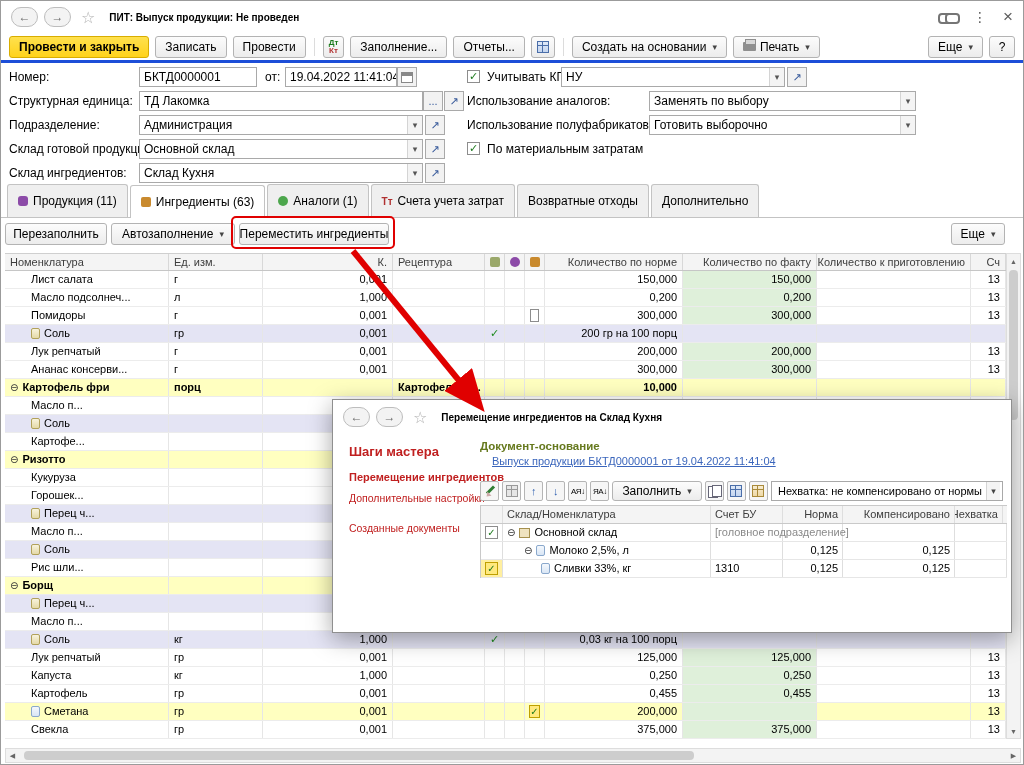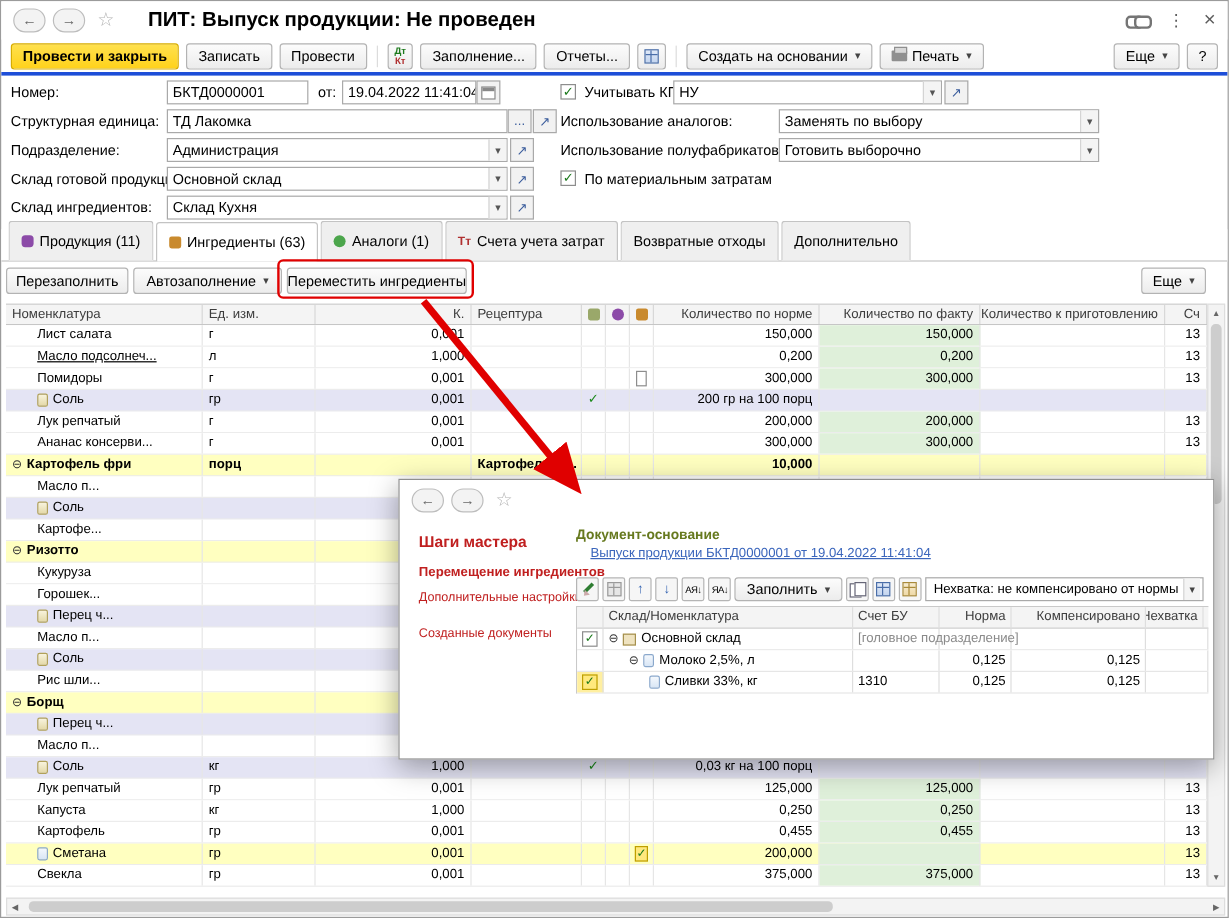--- a/index.html
+++ b/index.html
@@ -4,21 +4,21 @@
 <style>
 *{box-sizing:border-box;margin:0;padding:0}
 html,body{background:#8a8a8a}
 body{font-family:"Liberation Sans","DejaVu Sans",sans-serif}
 .stage{position:relative;width:1024px;height:765px;background:#fff;border:1px solid #9b9b9b;overflow:hidden;font-size:12px;color:#000}
 
 
 .titlebar{position:absolute;left:0;top:0;right:0;height:32px;display:flex;align-items:center;gap:6px;padding:0 10px;background:#fff}
 .navpill{width:27px;height:20px;border:1px solid #bdbdbd;border-radius:10px;background:#f3f3f3;display:inline-flex;align-items:center;justify-content:center;font-size:12px;color:#6a6a6a;cursor:pointer}
 .star{color:#b3b3b3;font-size:16px;margin-left:4px}
-.wtitle{font-size:17px;font-weight:bold;margin-left:22px;white-space:nowrap}
+.wtitle{font-size:10px;font-weight:bold;margin-left:8px;white-space:nowrap}
 .tbr{margin-left:auto;display:flex;align-items:center;gap:16px;color:#5c5c5c}
 .ic-link{position:relative;width:19px;height:12px;display:inline-block}
 .ic-link::before,.ic-link::after{content:'';position:absolute;width:11px;height:7px;border:2px solid #757575;border-radius:4px;top:2px}
 .ic-link::before{left:0}.ic-link::after{left:7px;background:#fff}
 .kebab{font-size:14px;cursor:pointer}
 .closex{font-size:17px;cursor:pointer}
 
 
 .toolbar{position:absolute;left:0;top:32px;right:0;height:30px;display:flex;align-items:center;gap:6px;padding:0 8px;border-bottom:3px solid #1d4ed8}
 .btn{height:22px;border:1px solid #b3b3b3;background:linear-gradient(#fcfcfc,#ececec);border-radius:3px;padding:0 9px;display:inline-flex;align-items:center;justify-content:center;gap:4px;font-size:12px;font-family:inherit;color:#000;white-space:nowrap;cursor:pointer}
@@ -315,21 +315,21 @@
           <div class="tcell" style="width: 92px;"></div>
           <div class="tcell al-c" style="width: 20px;"></div>
           <div class="tcell al-c" style="width: 20px;"></div>
           <div class="tcell al-c" style="width: 20px;"></div>
           <div class="tcell al-r" style="width: 138px;">150,000</div>
           <div class="tcell al-r green" style="width: 134px;">150,000</div>
           <div class="tcell al-r" style="width: 154px;"></div>
           <div class="tcell al-r" style="width: 35px;">13</div>
         </div>
         <div class="trow plain">
-          <div class="tcell indent" style="width: 164px; text-decoration: underline;">
+          <div class="tcell indent" style="width: 164px;">
             <span>Масло подсолнеч...</span>
           </div>
           <div class="tcell" style="width: 94px;">л</div>
           <div class="tcell al-r" style="width: 130px;">1,000</div>
           <div class="tcell" style="width: 92px;"></div>
           <div class="tcell al-c" style="width: 20px;"></div>
           <div class="tcell al-c" style="width: 20px;"></div>
           <div class="tcell al-c" style="width: 20px;"></div>
           <div class="tcell al-r" style="width: 138px;">0,200</div>
           <div class="tcell al-r green" style="width: 134px;">0,200</div>
@@ -727,20 +727,21 @@
     <span class="sarr" style="left:0;top:0">◀</span>
     <div class="hthumb"></div>
     <span class="sarr" style="right:0;top:0">▶</span>
   </div>
 
   <div class="popup">
     <div class="ptitle">
       <span class="navpill">←</span>
       <span class="navpill">→</span>
       <span class="star">☆</span>
+      <span class="wtitle">Перемещение ингредиентов на Склад Кухня</span>
     </div>
     <div class="pside">
       <div class="wsteps-title">Шаги мастера</div>
       <div>
           <div class="wstep current">Перемещение ингредиентов</div>
           <div class="wstep">Дополнительные настройки</div>
           <div class="wstep">Созданные документы</div>
         </div>
     </div>
     <div class="pcontent">

